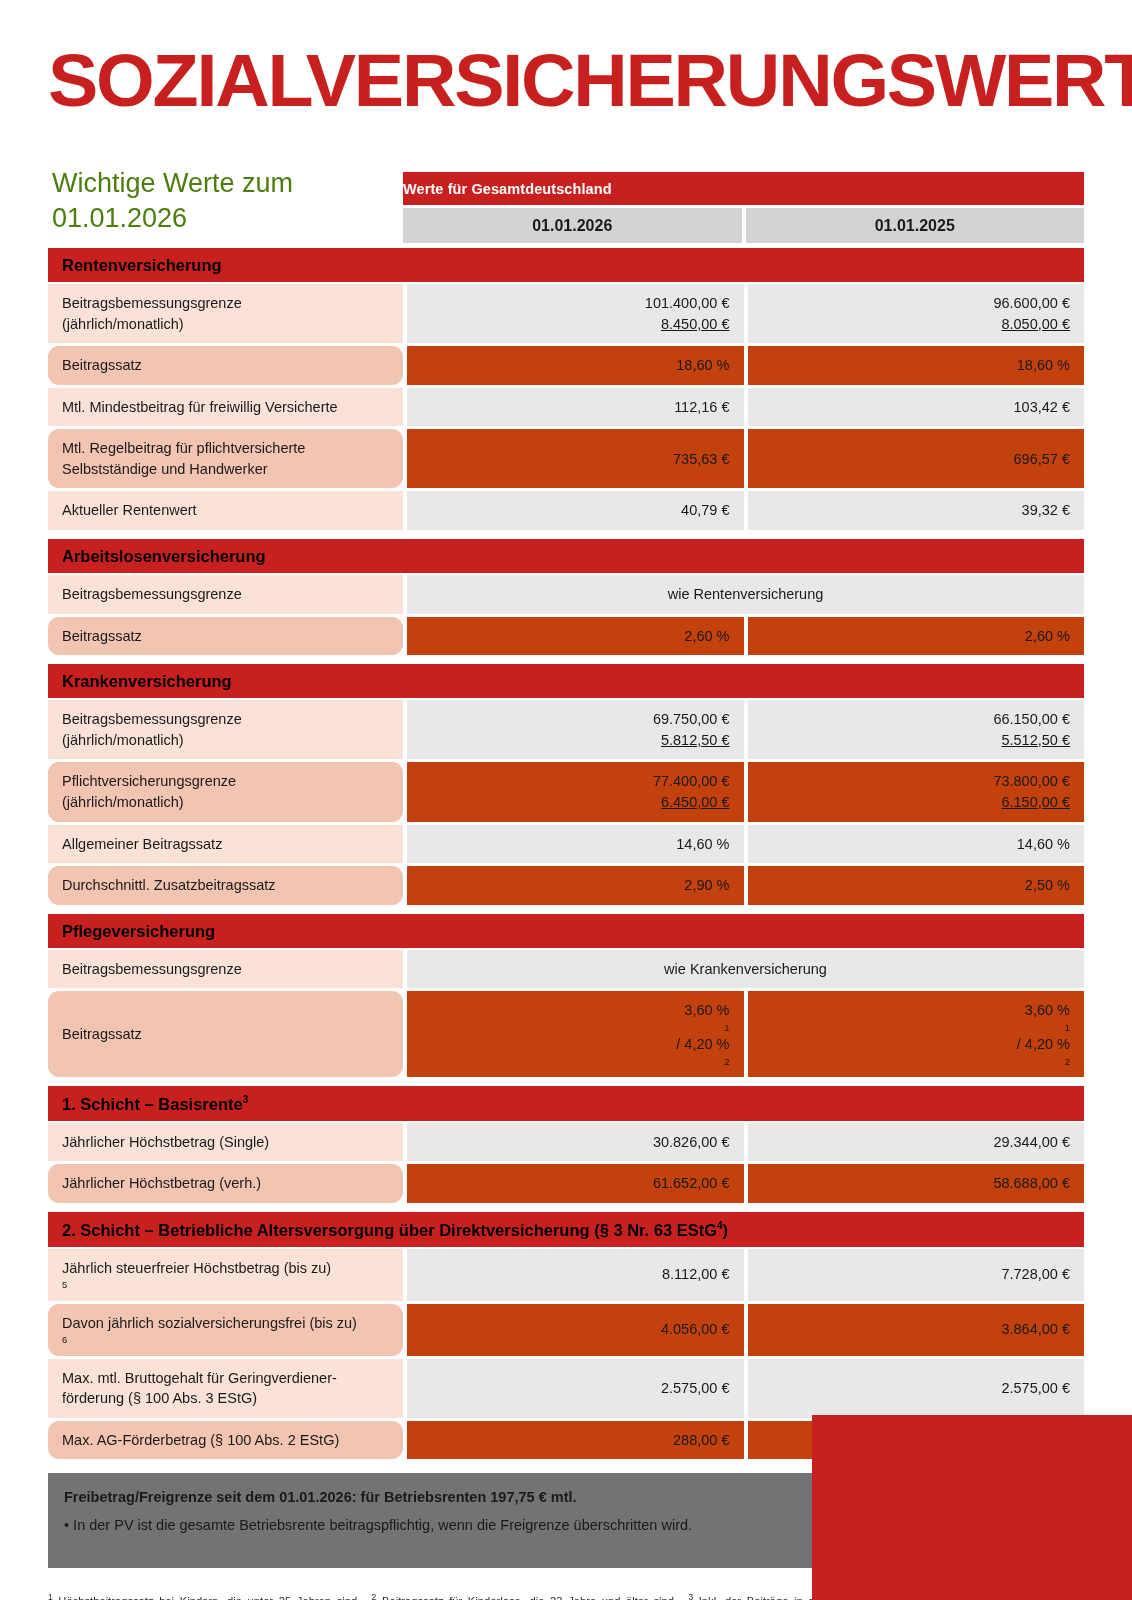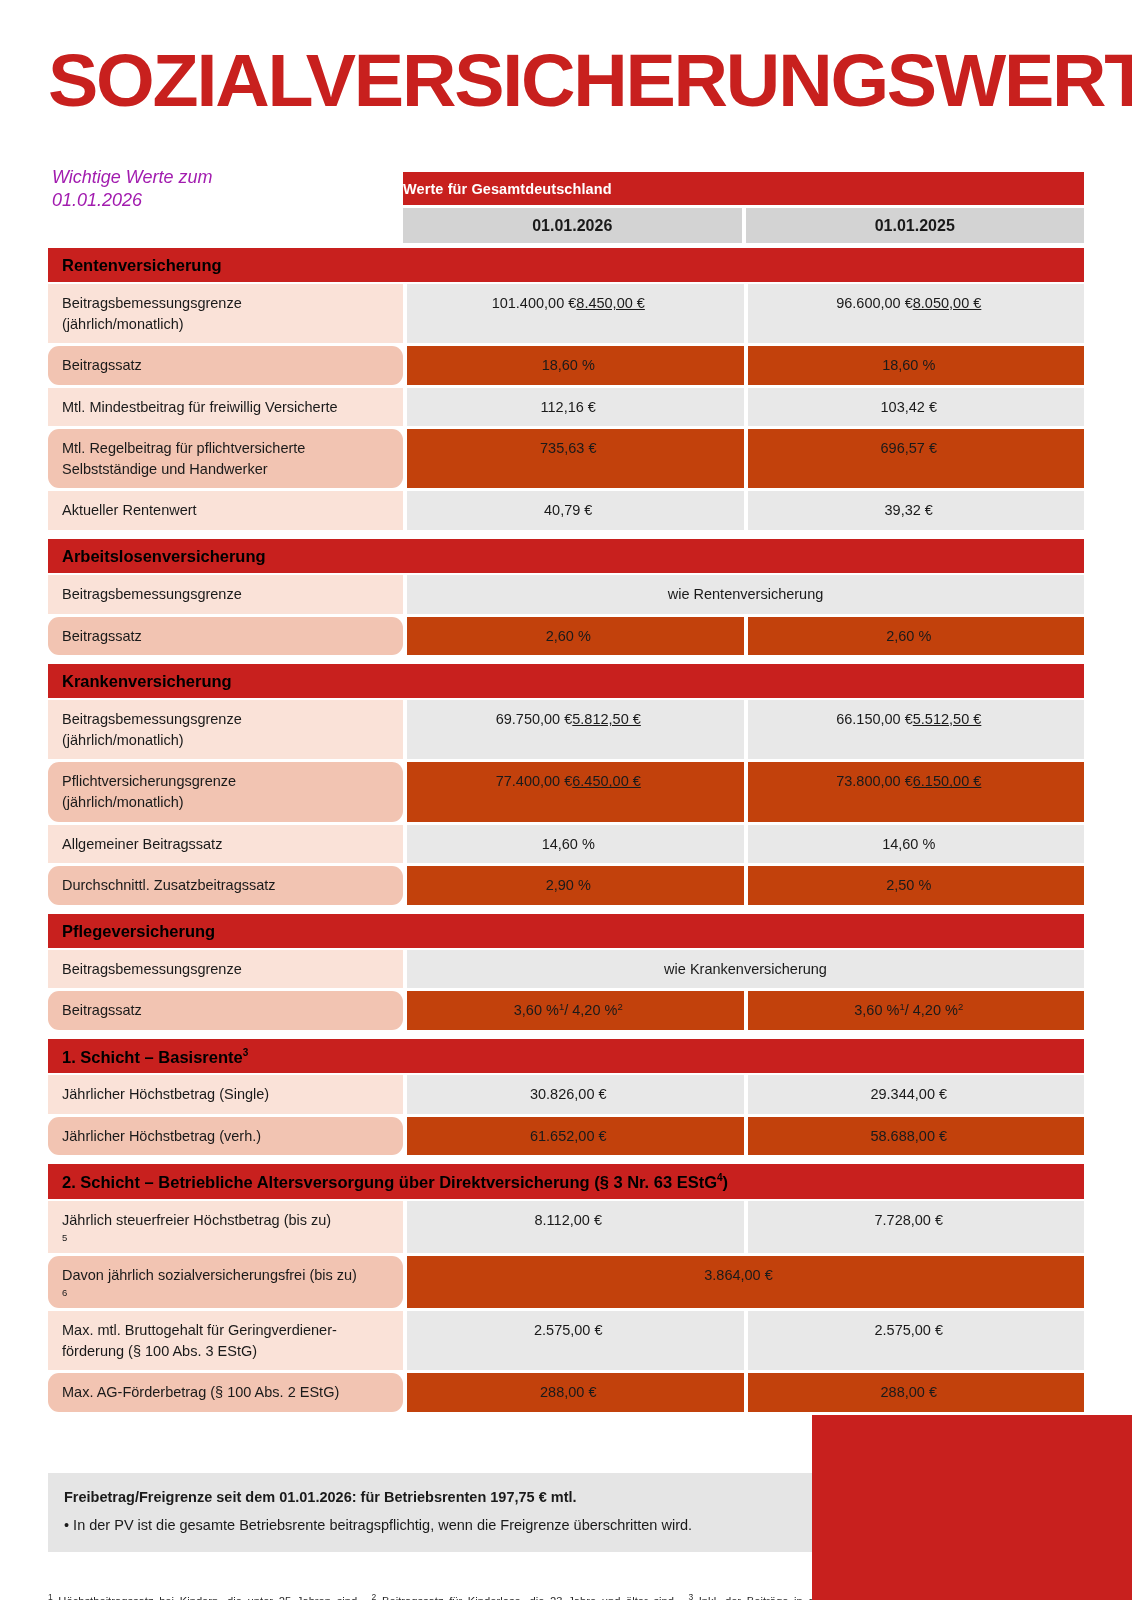--- a/index.html
+++ b/index.html
@@ -44,25 +44,24 @@
     left: 48px;
     top: 166px;
     width: 1036px;
     height: 78px;
   }
   .intro {
     position: absolute;
     left: 4px;
     top: 0px;
     width: 350px;
-    font-size: 18px;
+    font-size: 27px;
     line-height: 1.28;
-    color: #a21caf;
+    color: #4d7c0f;
     font-weight: normal;
-    font-style: italic;
   }
   .colhead {
     position: absolute;
     left: 355px;
     top: 6px;
     width: 681px;
   }
   .colhead-top {
     background: #C8201E;
     color: #ffffff;
@@ -124,21 +123,21 @@
     justify-content: center;
   }
   .cell-val {
     flex: 1;
     padding: 9px 14px 9px 0;
     font-size: 14.5px;
     line-height: 1.42;
     text-align: right;
     color: #1a1a1a;
     display: flex;
-    flex-direction: row;
+    flex-direction: column;
     justify-content: center;
   }
   .cell-val.center {
     text-align: center;
     padding-right: 0;
   }
   .cell-val .l2 { display: block; text-decoration: underline; }
   .cell-label sup, .cell-val sup { font-size: 9.5px; }
 
   
@@ -147,22 +146,22 @@
   .row.b .cell-label { background: #F2C4B2; border-radius: 11px; }
   .row.b .cell-val   { background: #c2410c; }
 
   .row.tall .cell-label, .row.tall .cell-val { min-height: 54px; }
 
   
   .infobox {
     position: absolute;
     left: 48px;
     width: 1036px;
-    background: #e5e5e5;
-    padding: 16px 16px 16px 16px;
+    background: #737373;
+    padding: 16px 16px 32px 16px;
   }
   .infobox .ib-title {
     font-size: 14.5px;
     font-weight: bold;
     margin-bottom: 10px;
   }
   .infobox .ib-line {
     font-size: 14.5px;
     line-height: 1.45;
   }
@@ -409,20 +408,23 @@
         <div class="cell-val">
           <span>8.112,00 €</span>
         </div>
         <div class="cell-val">
           <span>7.728,00 €</span>
         </div>
       </div>
       <div class="row b">
         <div class="cell-label">Davon jährlich sozialversicherungsfrei (bis zu)<sup>6</sup></div>
         <div class="cell-val">
+          <span>4.056,00 €</span>
+        </div>
+        <div class="cell-val">
           <span>3.864,00 €</span>
         </div>
       </div>
       <div class="row a tall">
         <div class="cell-label">
           <span>Max. mtl. Bruttogehalt für Geringverdiener-</span>
           <span class="l2">förderung (§ 100 Abs. 3 EStG)</span>
         </div>
         <div class="cell-val">
           <span>2.575,00 €</span>

